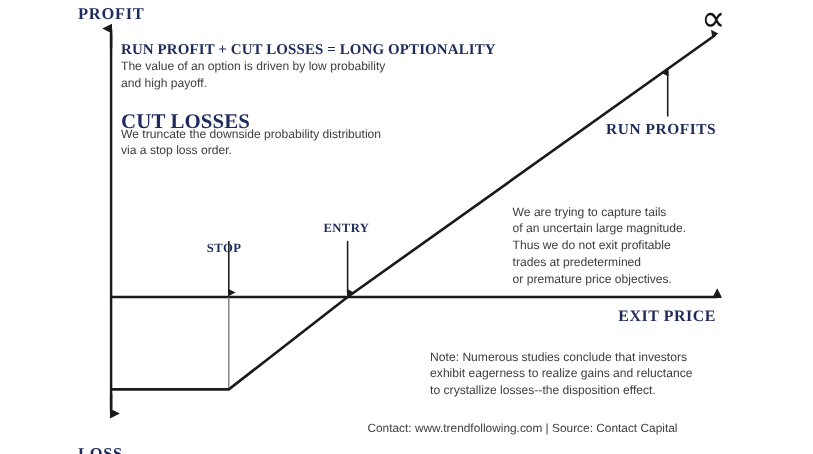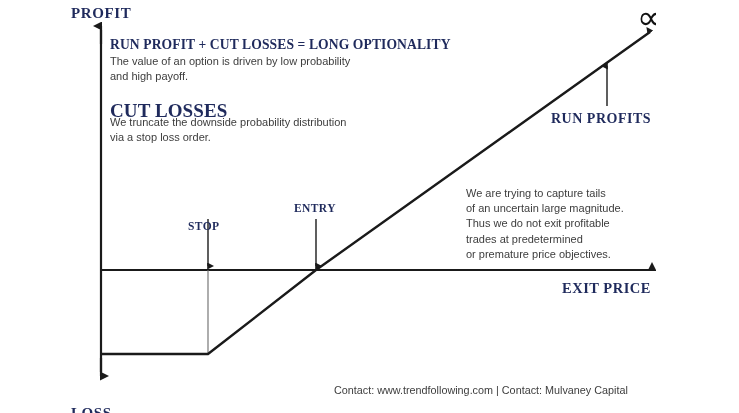--- a/index.html
+++ b/index.html
@@ -143,16 +143,19 @@
 
   <div class="txt body-copy" id="block-cutlosses-body">We truncate the downside probability distribution
 via a stop loss order.</div>
 
   <div class="txt body-copy" id="block-tails">We are trying to capture tails
 of an uncertain large magnitude.
 Thus we do not exit profitable
 trades at predetermined
 or premature price objectives.</div>
 
+  <div class="txt body-copy" id="block-note">Note: Numerous studies conclude that investors
+exhibit eagerness to realize gains and reluctance
+to crystallize losses--the disposition effect.</div>
 
-  <div class="txt body-copy" id="block-contact">Contact: www.trendfollowing.com | Contact: Mulvaney Capital</div>
+  <div class="txt body-copy" id="block-contact">Contact: www.trendfollowing.com | Source: Contact Capital</div>
 
 </div>
 
 </body></html>

